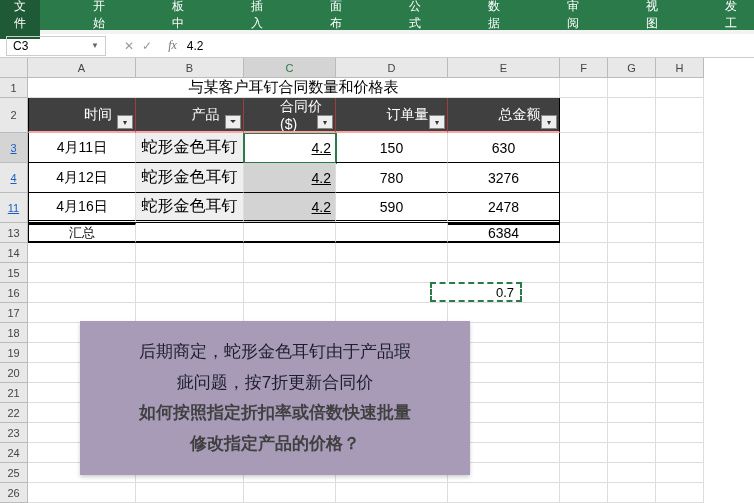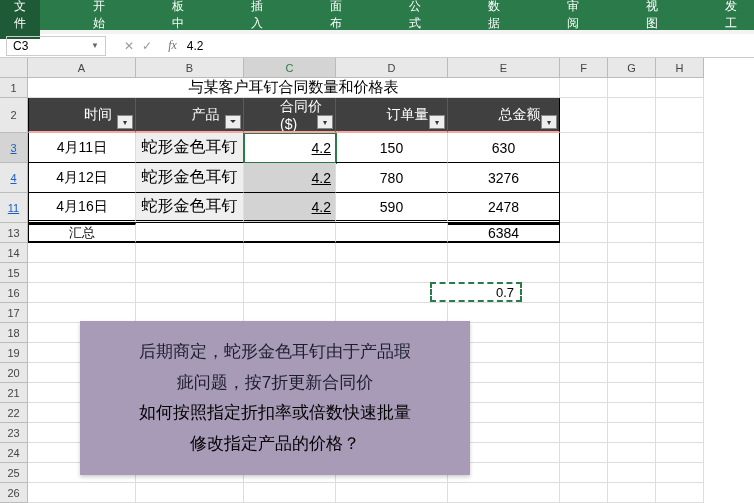--- a/index.html
+++ b/index.html
@@ -47,21 +47,21 @@
   .summary-a { justify-content: center; font-size: 13px; border-top: 2px solid #000; }
   .summary-e { justify-content: center; font-size: 14px; border-top: 2px solid #000; }
   .row-h.blue { color: #1b5fc2; text-decoration: underline; }
   .tbl-left { border-left: 1px solid #000; }
   .tbl-right { border-right: 1px solid #000; }
 
   .dashed-box { position: absolute; border: 2px dashed #2a7a4a; display: flex; align-items: center; justify-content: flex-end; padding-right: 6px; font-size: 13px; background: #fff; }
 
   .callout { position: absolute; background: #a89bb8; padding: 16px 26px; text-align: center; line-height: 1.8; font-size: 17px; box-shadow: 0 2px 4px rgba(0,0,0,0.2); }
   .callout .l1 { color: #1d1d2e; font-weight: 500; }
-  .callout .l2 { color: #000000; font-weight: 400; }
+  .callout .l2 { color: #404040; font-weight: 700; }
 
   .thin-border-bottom{border-bottom:1px solid #000;}
 </style>
 </head>
 <body>
 
 <div class="ribbon">
   <div class="ribbon-tab file">文件</div>
   <div class="ribbon-tab">开始</div>
   <div class="ribbon-tab">模板中心</div>

